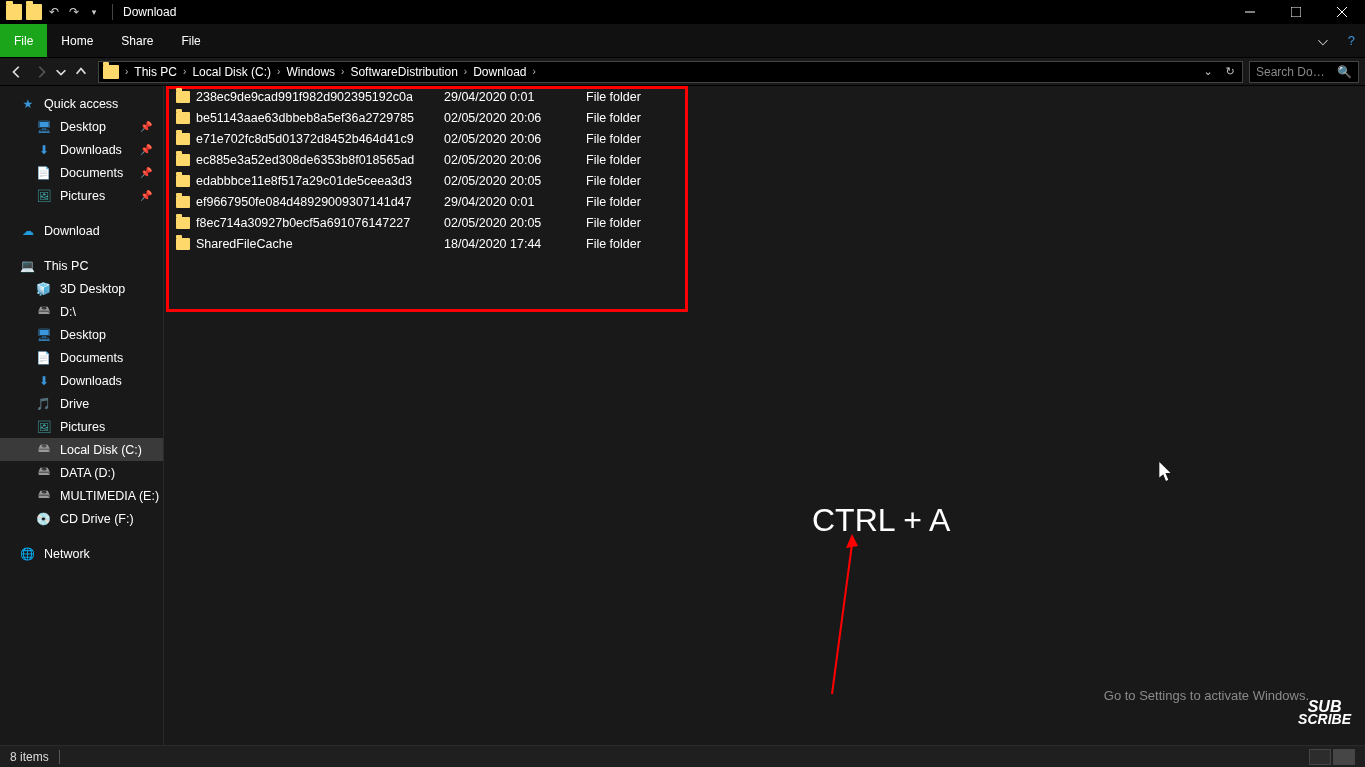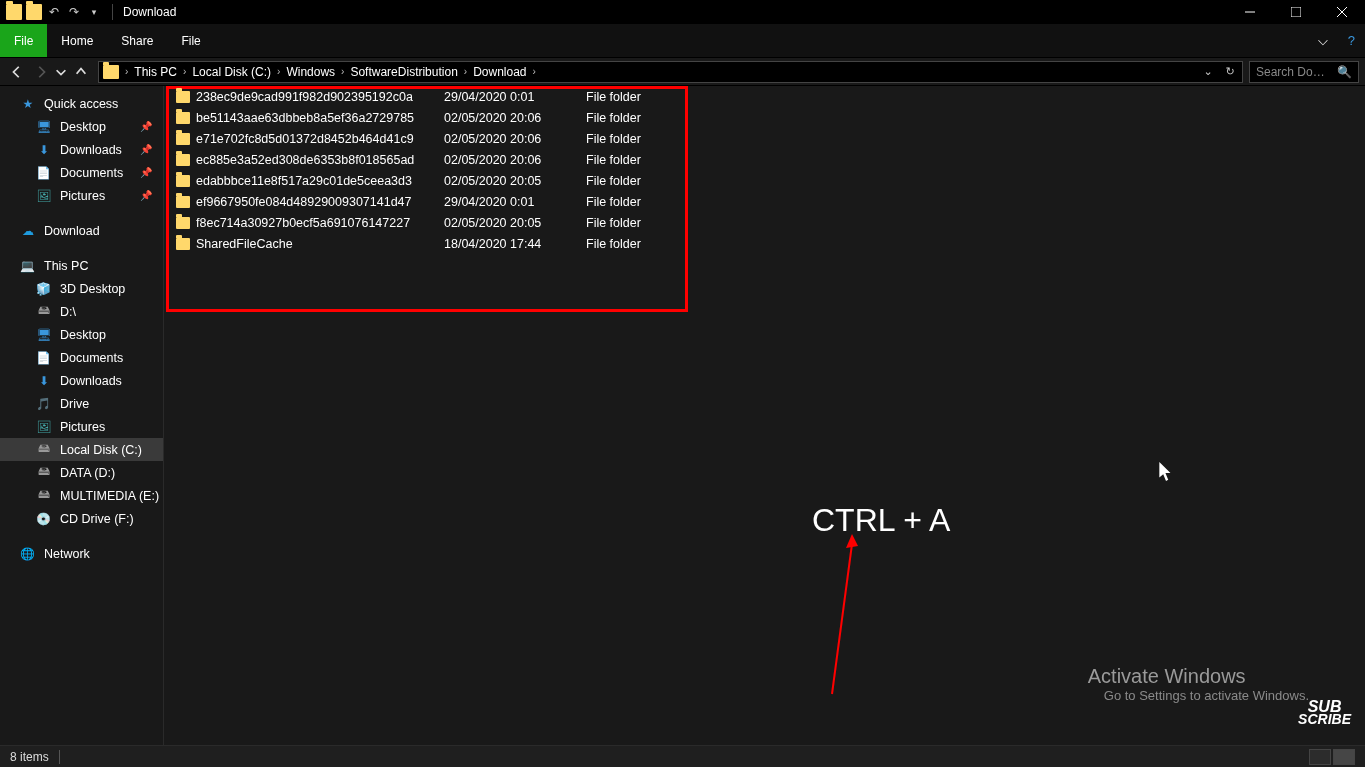--- a/index.html
+++ b/index.html
@@ -359,21 +359,20 @@
       <polygon points="30,0 24,14 36,12" fill="#ff0000"></polygon>
     </svg>
 
     <div class="cursor">
       <svg viewBox="0 0 12 18">
           <path d="M0 0 L0 14 L3.5 11 L6 17 L8 16 L5.5 10 L10 10 Z" fill="#fff"></path>
         </svg>
     </div>
 
     <div class="watermark">
-      <div class="h">Activate Windows</div>
       <div class="s">Go to Settings to activate Windows.</div>
     </div>
     <div class="subscribe">
       <div>SUB</div>
       <div style="font-size:14px">SCRIBE</div>
     </div>
   </div>
 </div>
 
 <div class="status">

